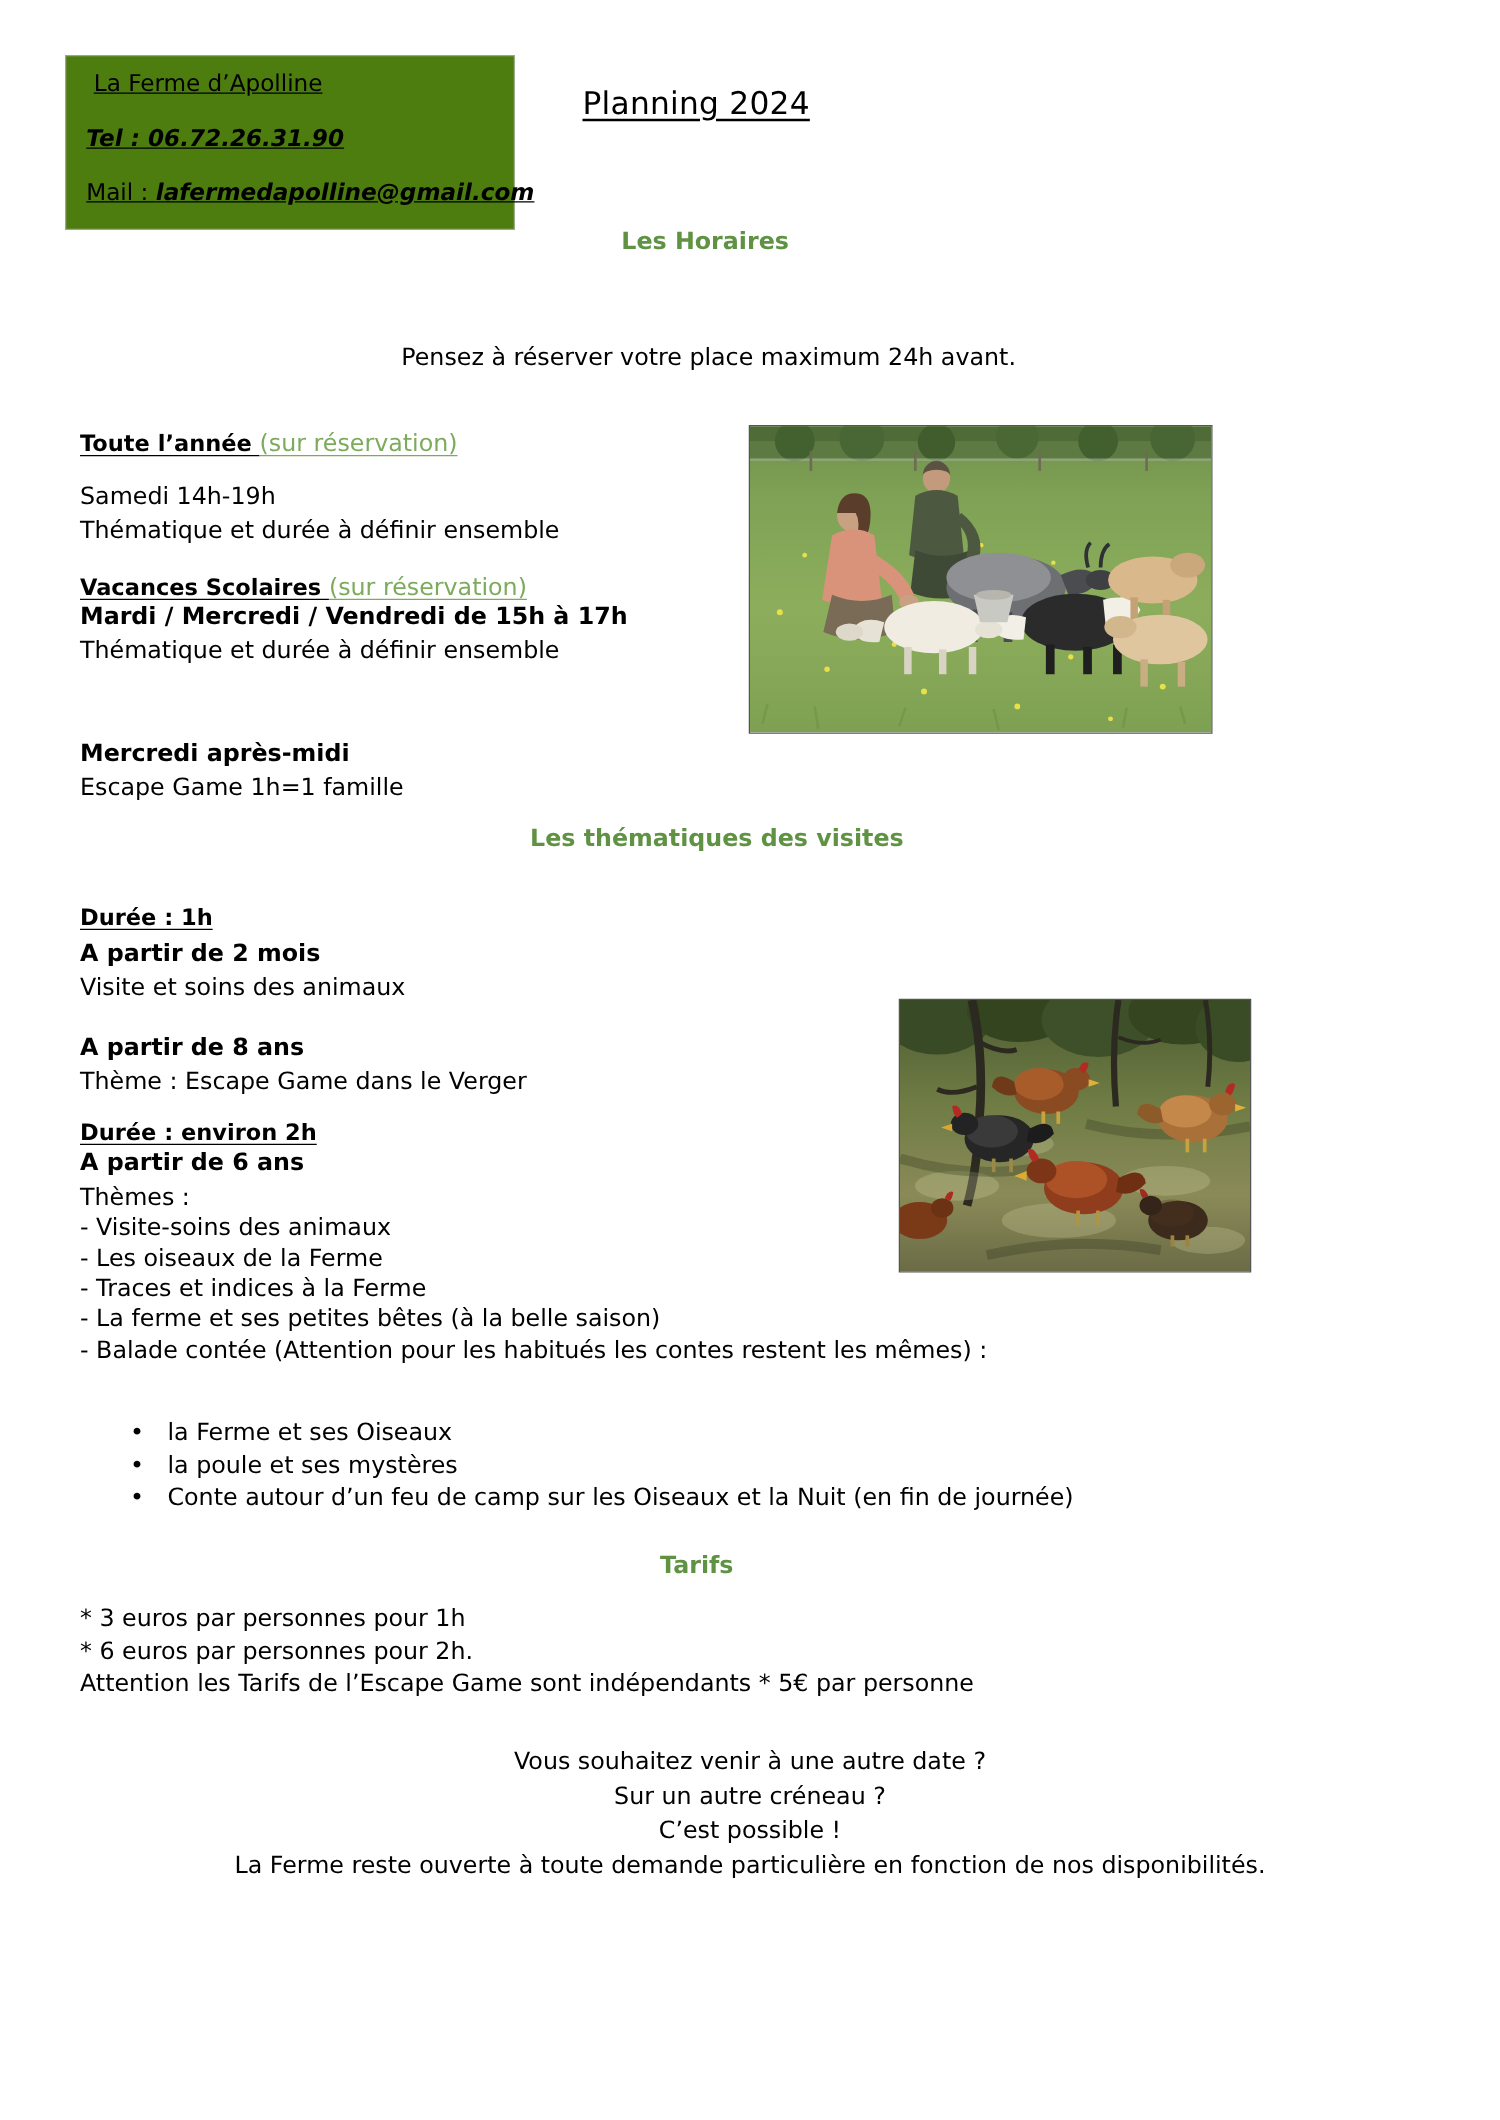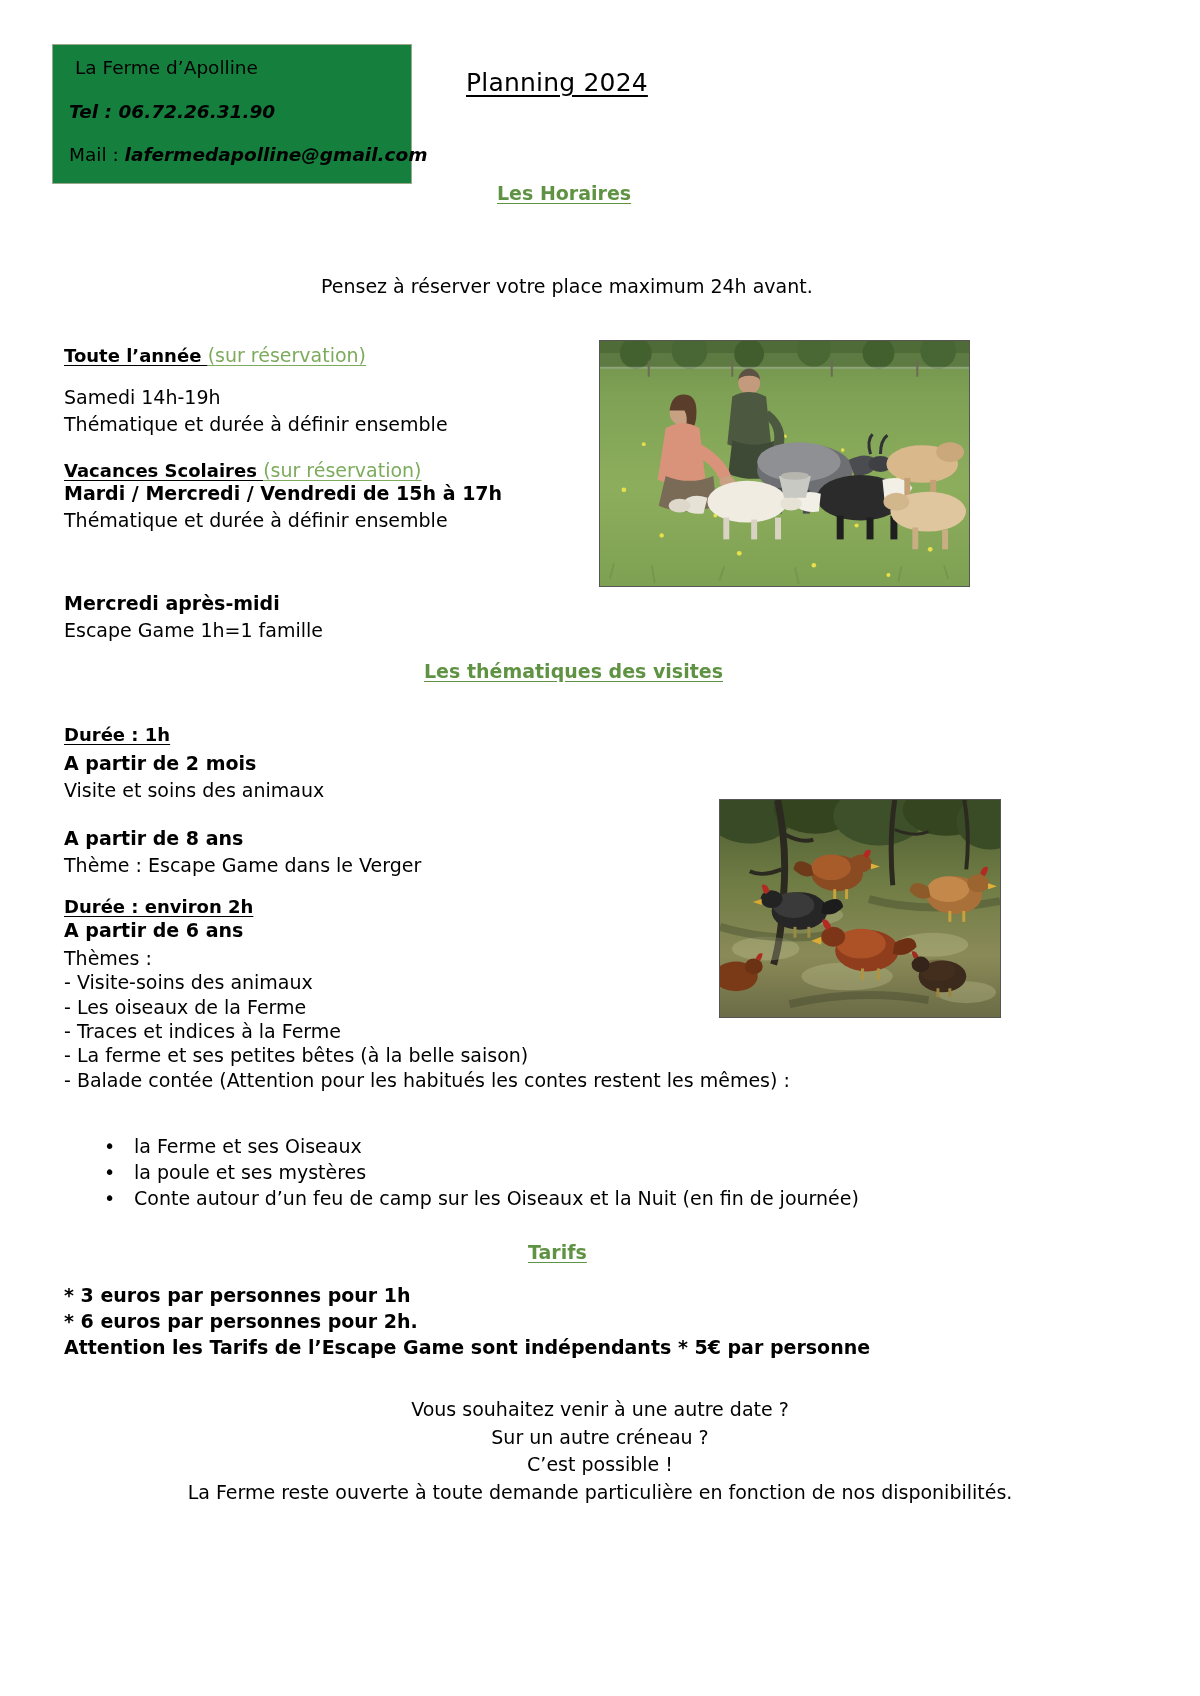--- a/index.html
+++ b/index.html
@@ -23,24 +23,25 @@
     background: #ffffff;
   }
 
   
   .contact-box {
     position: absolute;
     left: 52px;
     top: 44px;
     width: 360px;
     height: 140px;
-    background: #15803d;
+    background: #4d7c0f;
     border: 1px solid #9aa98c;
     box-sizing: border-box;
     padding: 14px 16px 0 16px;
+    text-decoration: underline;
   }
   .contact-line {
     font-size: 18.5px;
     line-height: 1.0;
     margin-bottom: 25px;
     white-space: nowrap;
   }
   .contact-line.first { padding-left: 6px; }
   .contact-line .bolditalic {
     font-weight: bold;
@@ -56,21 +57,20 @@
     text-decoration: underline;
     text-underline-offset: 4px;
     letter-spacing: 0.2px;
   }
 
   .section-heading {
     position: absolute;
     font-size: 19px;
     font-weight: bold;
     color: #5f9343;
-    text-decoration: underline;
     text-underline-offset: 3px;
     white-space: nowrap;
   }
   #heading-horaires { left: 497px; top: 182px; }
   #heading-thematiques { left: 424px; top: 660px; }
   #heading-tarifs { left: 528px; top: 1241px; }
 
   .intro-line {
     position: absolute;
     font-size: 19px;
@@ -141,21 +141,20 @@
     position: absolute;
     left: 40px;
     top: 0;
   }
 
   
   #tarifs-body {
     position: absolute;
     left: 64px;
     top: 1282px;
-    font-weight: bold;
   }
   #tarifs-body div {
     font-size: 19px;
     line-height: 1.37;
     white-space: nowrap;
   }
 
   
   #footer-block {
     position: absolute;

